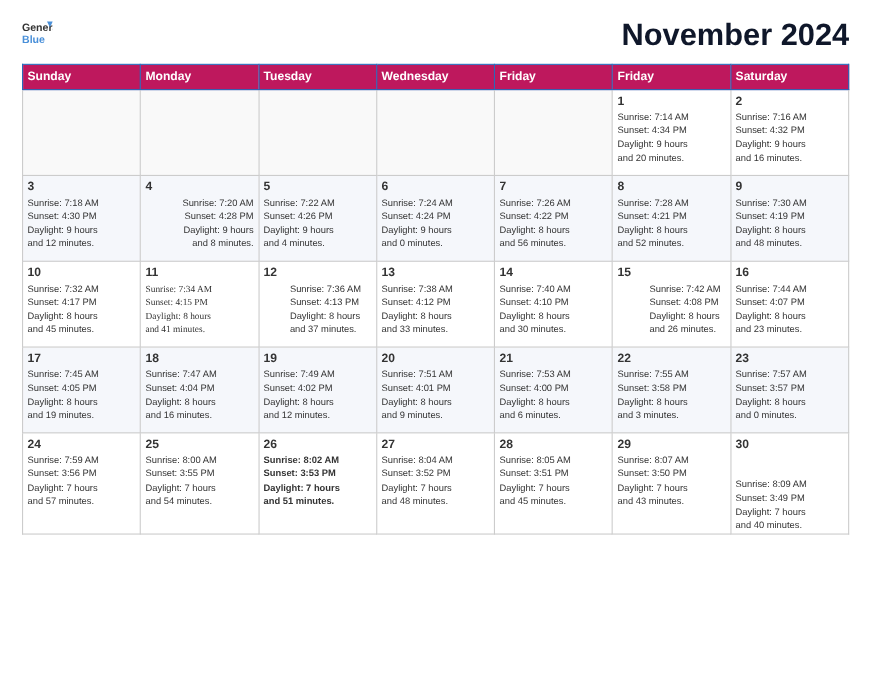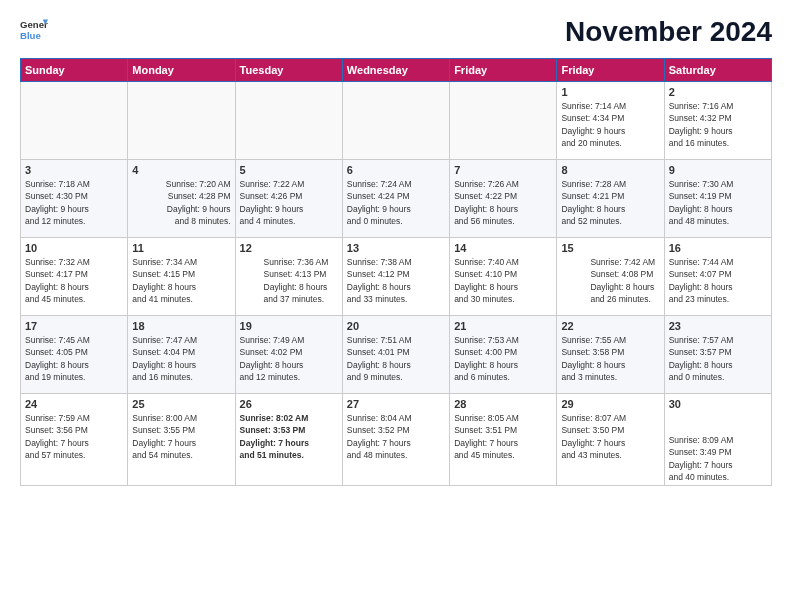--- a/index.html
+++ b/index.html
@@ -187,21 +187,21 @@
         <tr>
           <td>
             <span class="day-num">10</span>
             <div class="day-info" style="white-space: pre-line;">Sunrise: 7:32 AM
 Sunset: 4:17 PM
 Daylight: 8 hours
 and 45 minutes.</div>
           </td>
           <td>
             <span class="day-num">11</span>
-            <div class="day-info" style="white-space: pre-line;">Sunrise: 7:34 AM
+            <div class="day-info" style="white-space: pre-line; font-family: Liberation Serif, serif;">Sunrise: 7:34 AM
 Sunset: 4:15 PM
 Daylight: 8 hours
 and 41 minutes.</div>
           </td>
           <td>
             <span class="day-num">12</span>
             <div class="day-info" style="white-space: pre-line; margin-left: 24px;">Sunrise: 7:36 AM
 Sunset: 4:13 PM
 Daylight: 8 hours
 and 37 minutes.</div>

